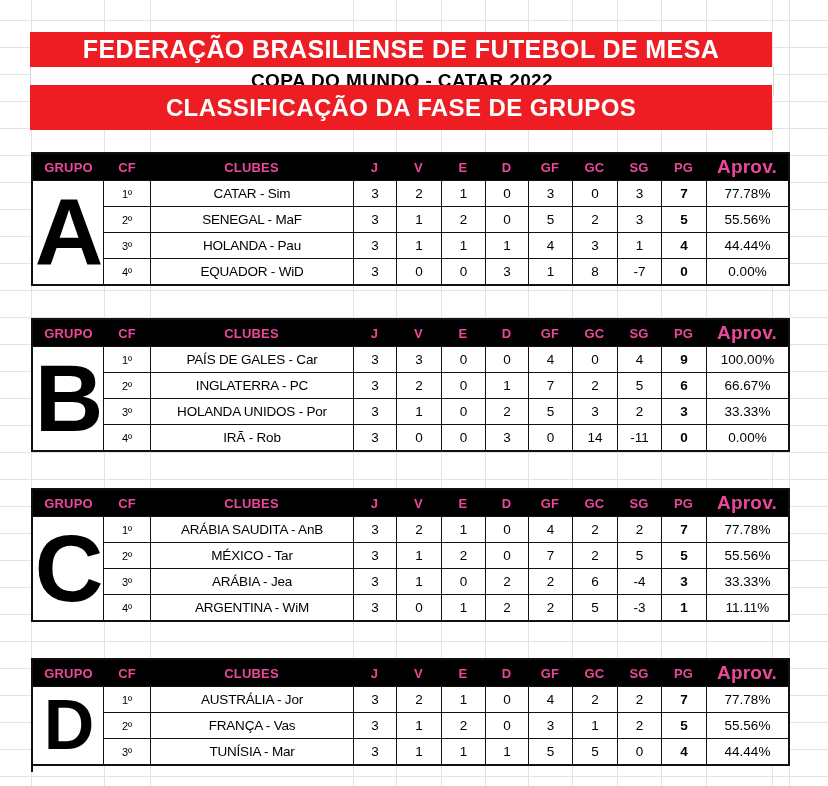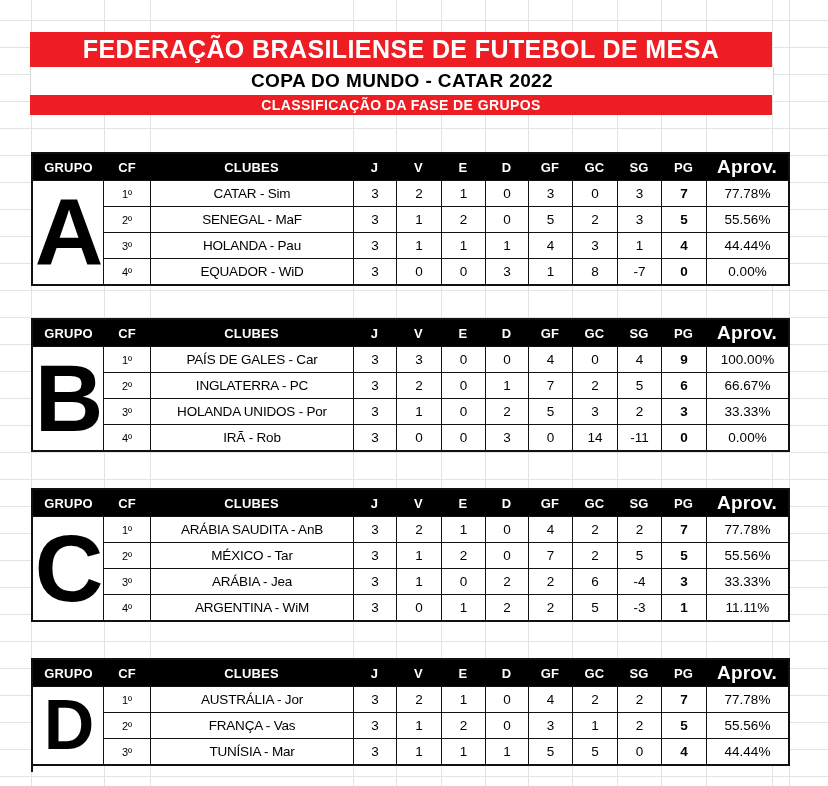--- a/index.html
+++ b/index.html
@@ -25,31 +25,31 @@
   }
   .band{
     position:absolute;left:30px;width:742px;z-index:2;
     display:flex;align-items:center;justify-content:center;
     font-weight:700;text-align:right;letter-spacing:.4px;white-space:nowrap;
   }
   .band-red{background:#ee1c23;color:#ffffff;}
   .band-1{top:32px;height:35px;font-size:25px;}
   .band-white{top:67px;height:28px;background:#ffffff;color:#000;font-size:19px;
     border-left:1px solid #d8d8d8;border-right:1px solid #d8d8d8;}
-  .band-2{top:95px;height:20px;font-size:14px;}
+  .band-2{top:85px;height:45px;font-size:24px;}
 
   .group-table{
     position:absolute;left:31px;z-index:1;
     display:grid;
     grid-template-columns:71px 46px 203px 43px 45px 44px 43px 44px 45px 44px 45px 82px;
     grid-template-rows:26px;grid-auto-rows:26px;
     border:2px solid #111;background:#fff;
   }
   .th{
-    background:#000;color:#ffffff;display:flex;align-items:center;justify-content:center;
+    background:#000;color:#ec4899;display:flex;align-items:center;justify-content:center;
     font-weight:700;font-size:13px;letter-spacing:.2px;
   }
   .th-aprov{font-size:19px;}
   .td{
     display:flex;align-items:center;justify-content:center;
     font-size:13.5px;background:#fff;box-sizing:border-box;
     border-top:1px solid #111;border-left:1px solid #111;
   }
   .td-cf{border-left:none;font-size:11px;}
   .td-clube{letter-spacing:-.2px;}

